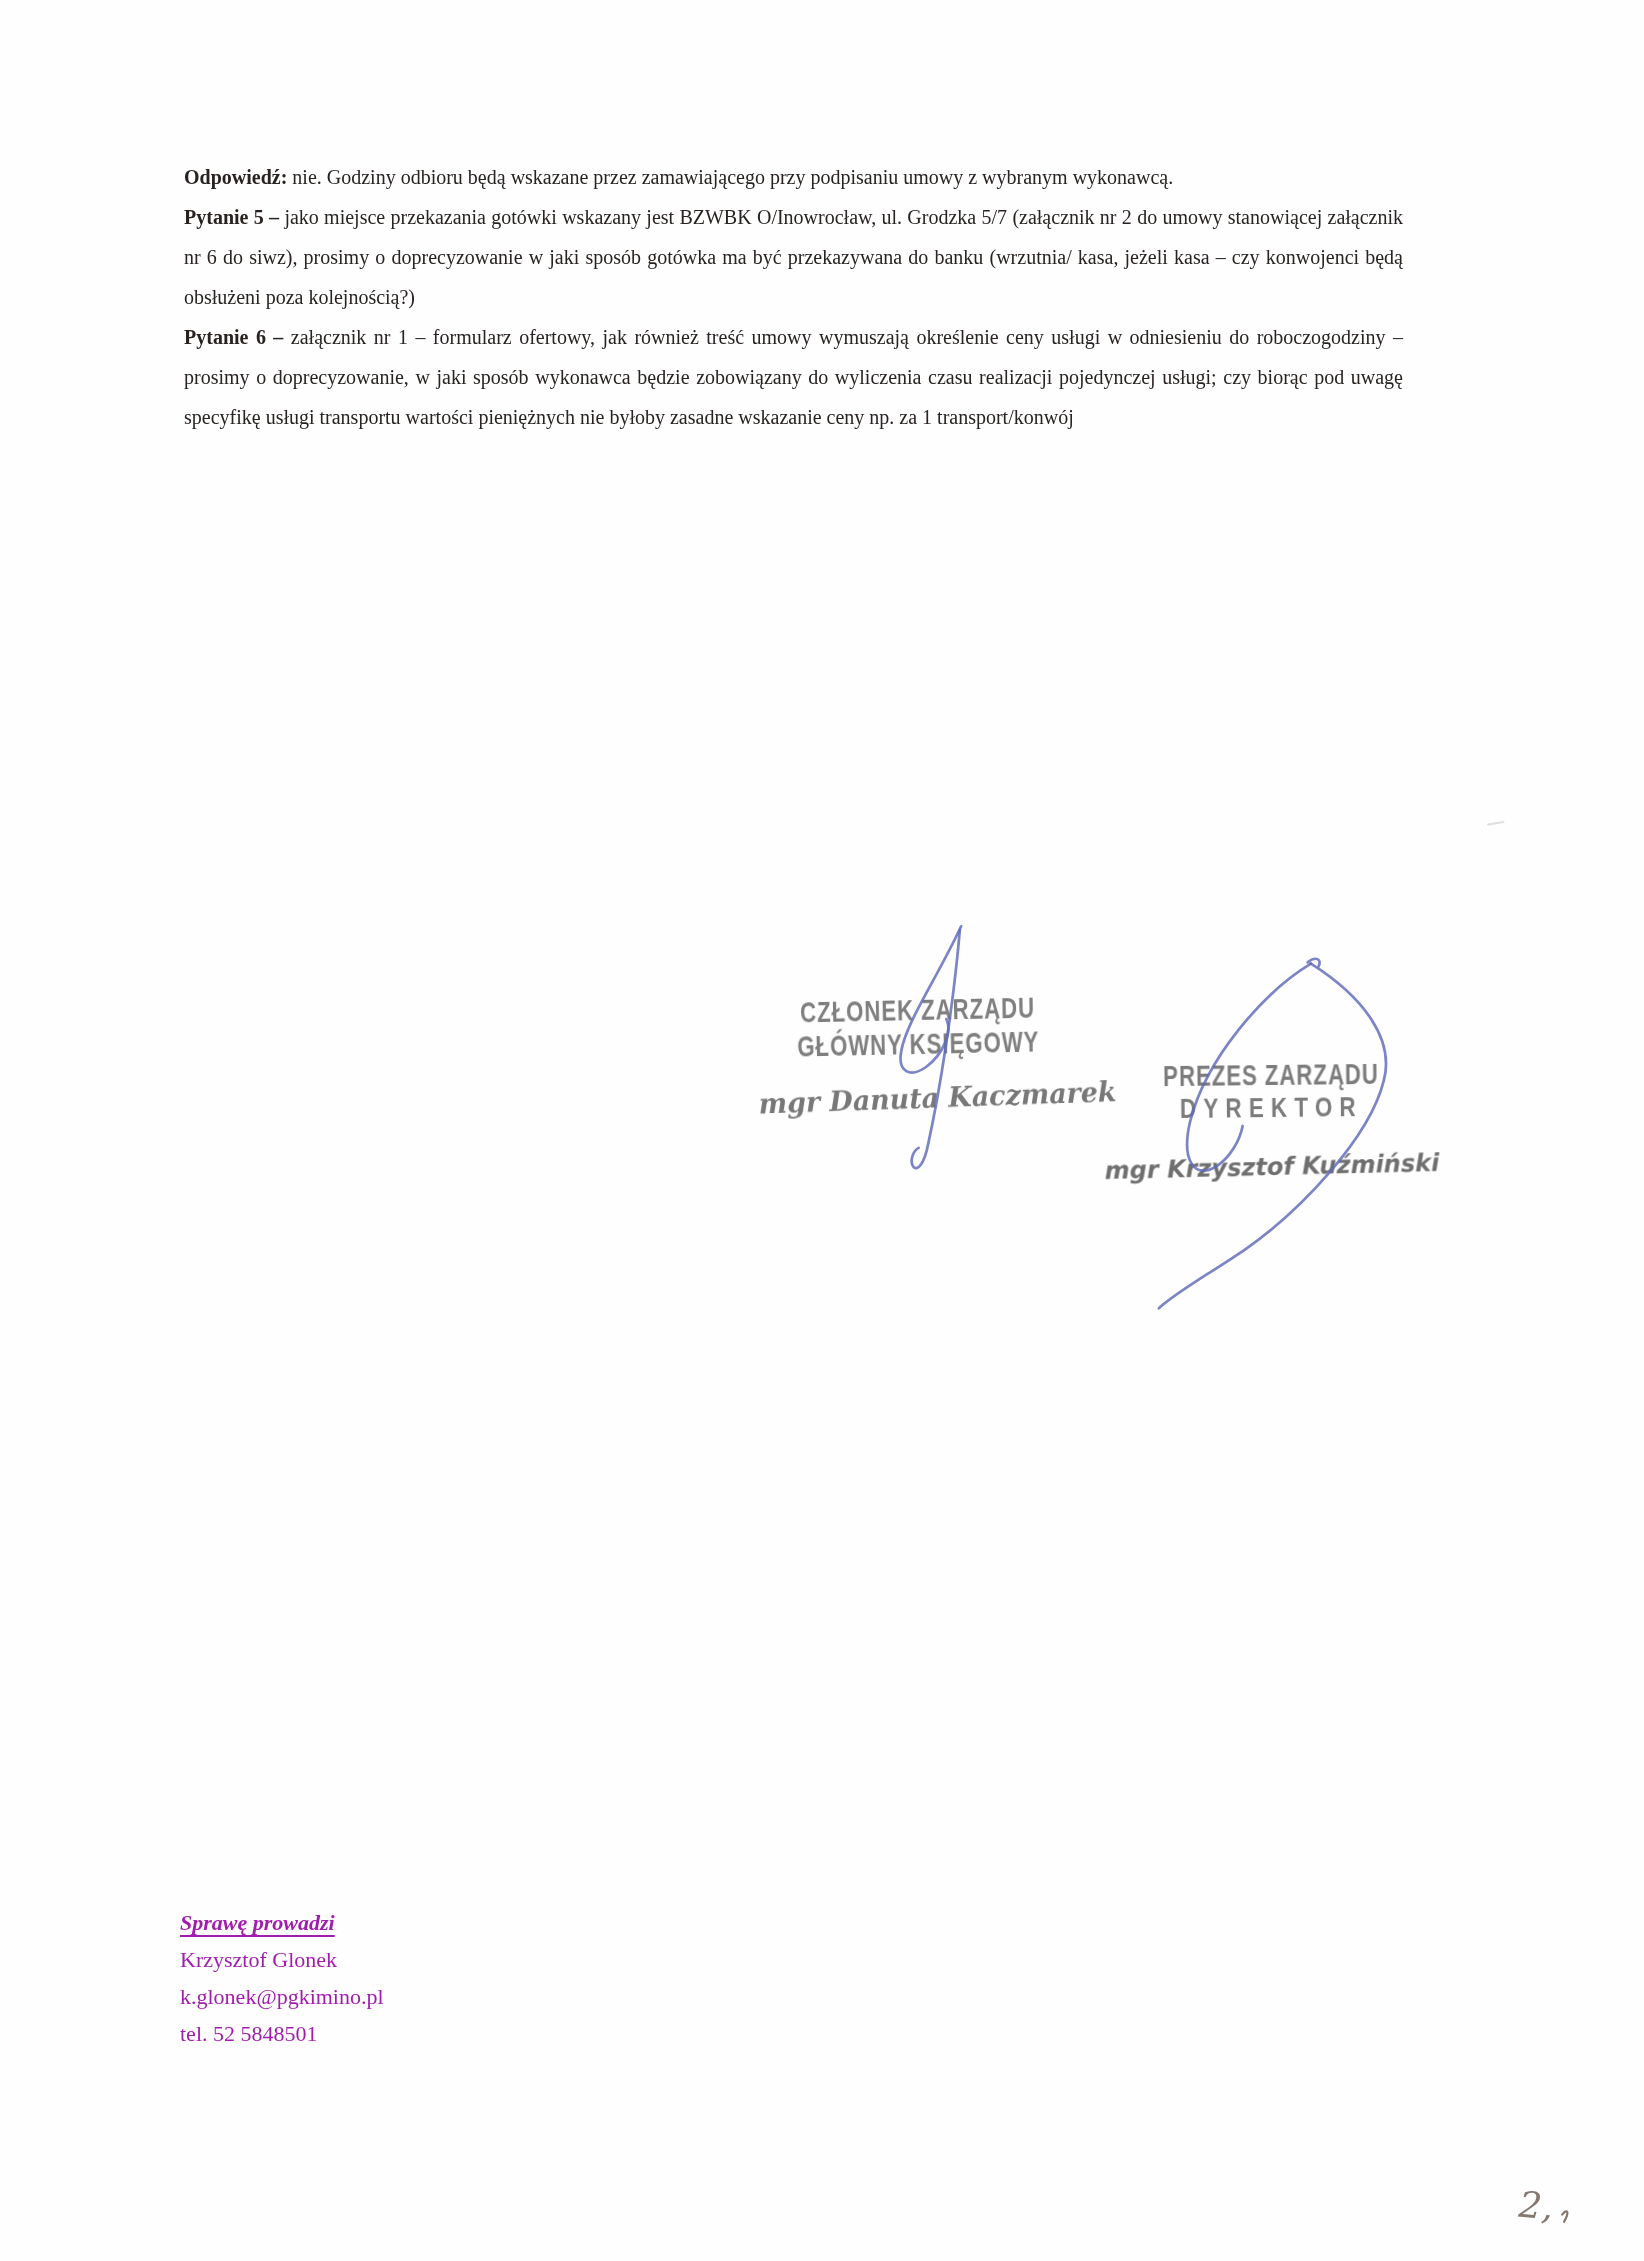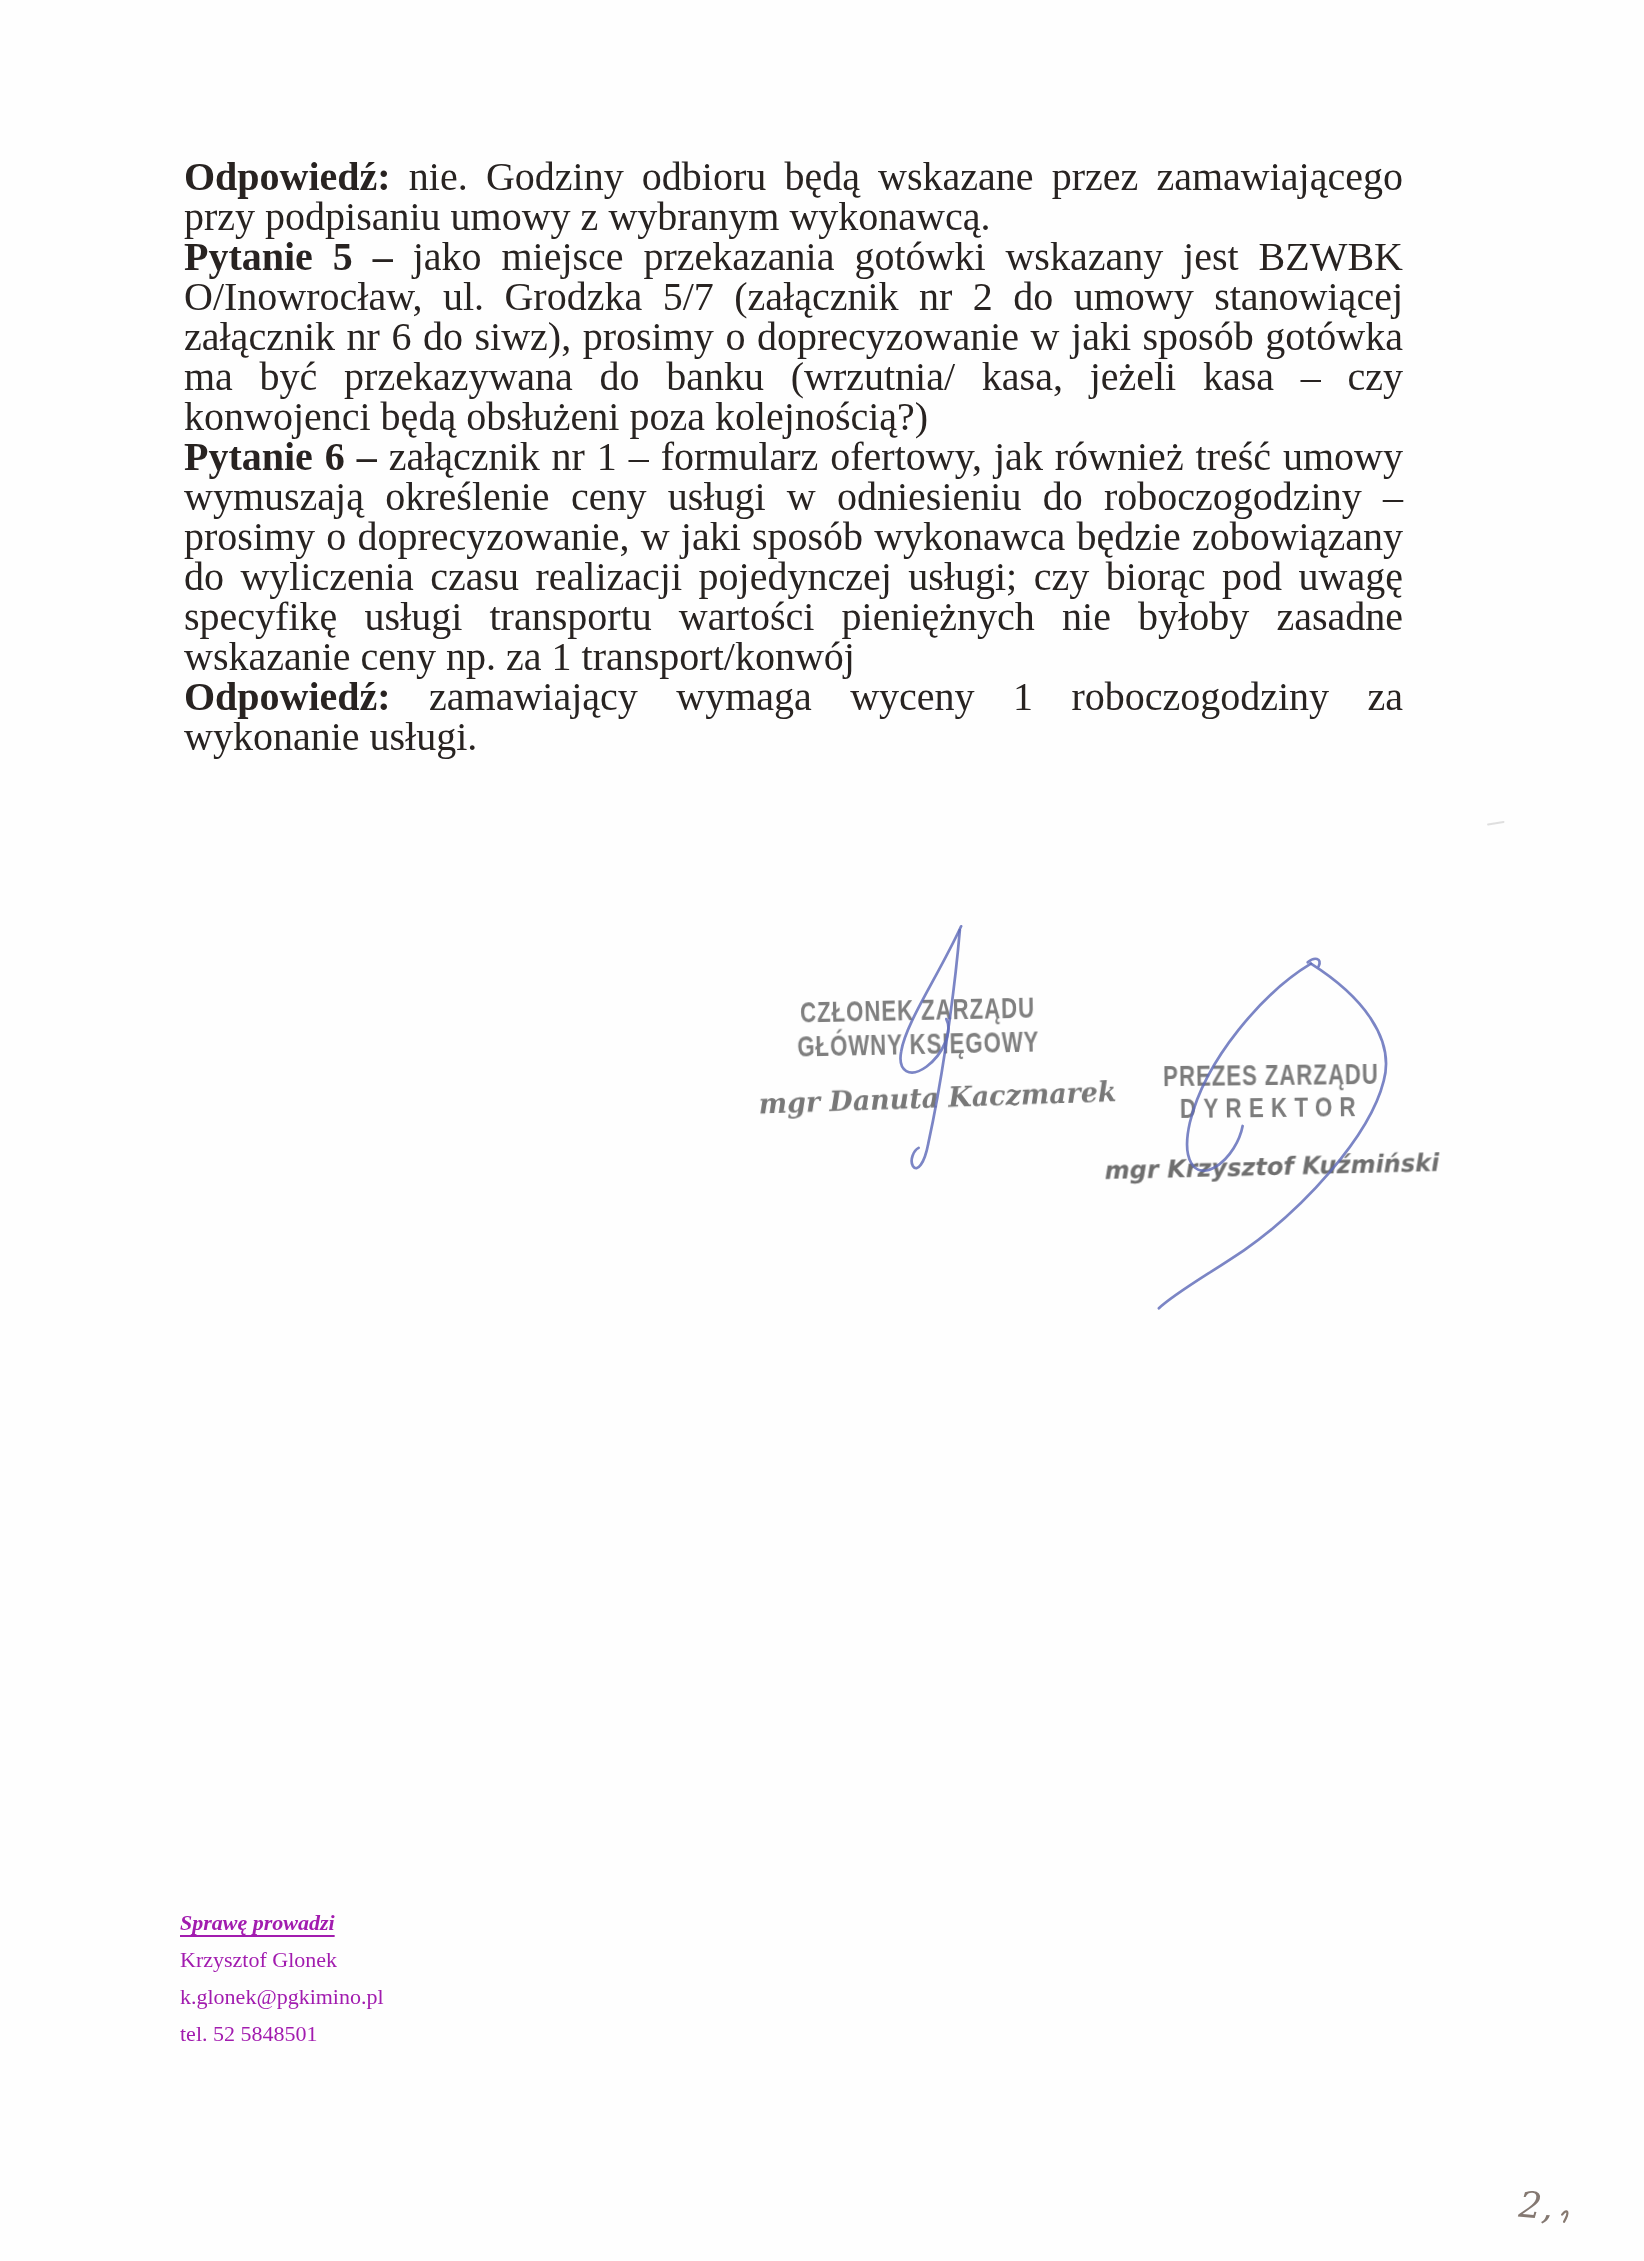--- a/index.html
+++ b/index.html
@@ -12,21 +12,21 @@
   }
   .page{
     position:absolute;inset:0;
     background:#fefefe;
   }
 
   
   .body-text{
     position:absolute;
     left:184px;top:157px;width:1219px;
-    font-size:40px;line-height:40px;
+    font-size:20px;line-height:40px;
     color:#282321;
     text-align:justify;
     text-rendering:optimizeLegibility;
   }
   .para{margin:0;}
   .para .lead{font-weight:700;}
 
   
   .stamp{
     position:absolute;
@@ -121,21 +121,20 @@
 </style>
 </head>
 <body>
 
 <div class="page">
 
   <div class="body-text">
       <div class="para"><span class="lead">Odpowiedź:</span> nie. Godziny odbioru będą wskazane przez zamawiającego przy podpisaniu umowy z wybranym wykonawcą.</div>
       <div class="para"><span class="lead">Pytanie 5 –</span> jako miejsce przekazania gotówki wskazany jest BZWBK O/Inowrocław, ul. Grodzka 5/7 (załącznik nr 2 do umowy stanowiącej załącznik nr 6 do siwz), prosimy o doprecyzowanie w jaki sposób gotówka ma być przekazywana do banku (wrzutnia/ kasa, jeżeli kasa – czy konwojenci będą obsłużeni poza kolejnością?)</div>
       <div class="para"><span class="lead">Pytanie 6 –</span> załącznik nr 1 – formularz ofertowy, jak również treść umowy wymuszają określenie ceny usługi w odniesieniu do roboczogodziny – prosimy o doprecyzowanie, w jaki sposób wykonawca będzie zobowiązany do wyliczenia czasu realizacji pojedynczej usługi; czy biorąc pod uwagę specyfikę usługi transportu wartości pieniężnych nie byłoby zasadne wskazanie ceny np. za 1 transport/konwój</div>
-      <div class="para"><span class="lead">Odpowiedź:</span> zamawiający wymaga wyceny 1 roboczogodziny za wykonanie usługi.</div>
     </div>
 
   <div class="stamp stamp-left">
     <div class="stamp-line">CZŁONEK ZARZĄDU</div>
     <div class="stamp-line">GŁÓWNY KSIĘGOWY</div>
     <div class="stamp-name-left">mgr Danuta Kaczmarek</div>
   </div>
 
   <div class="stamp stamp-right">
     <div class="stamp-line">PREZES ZARZĄDU</div>

